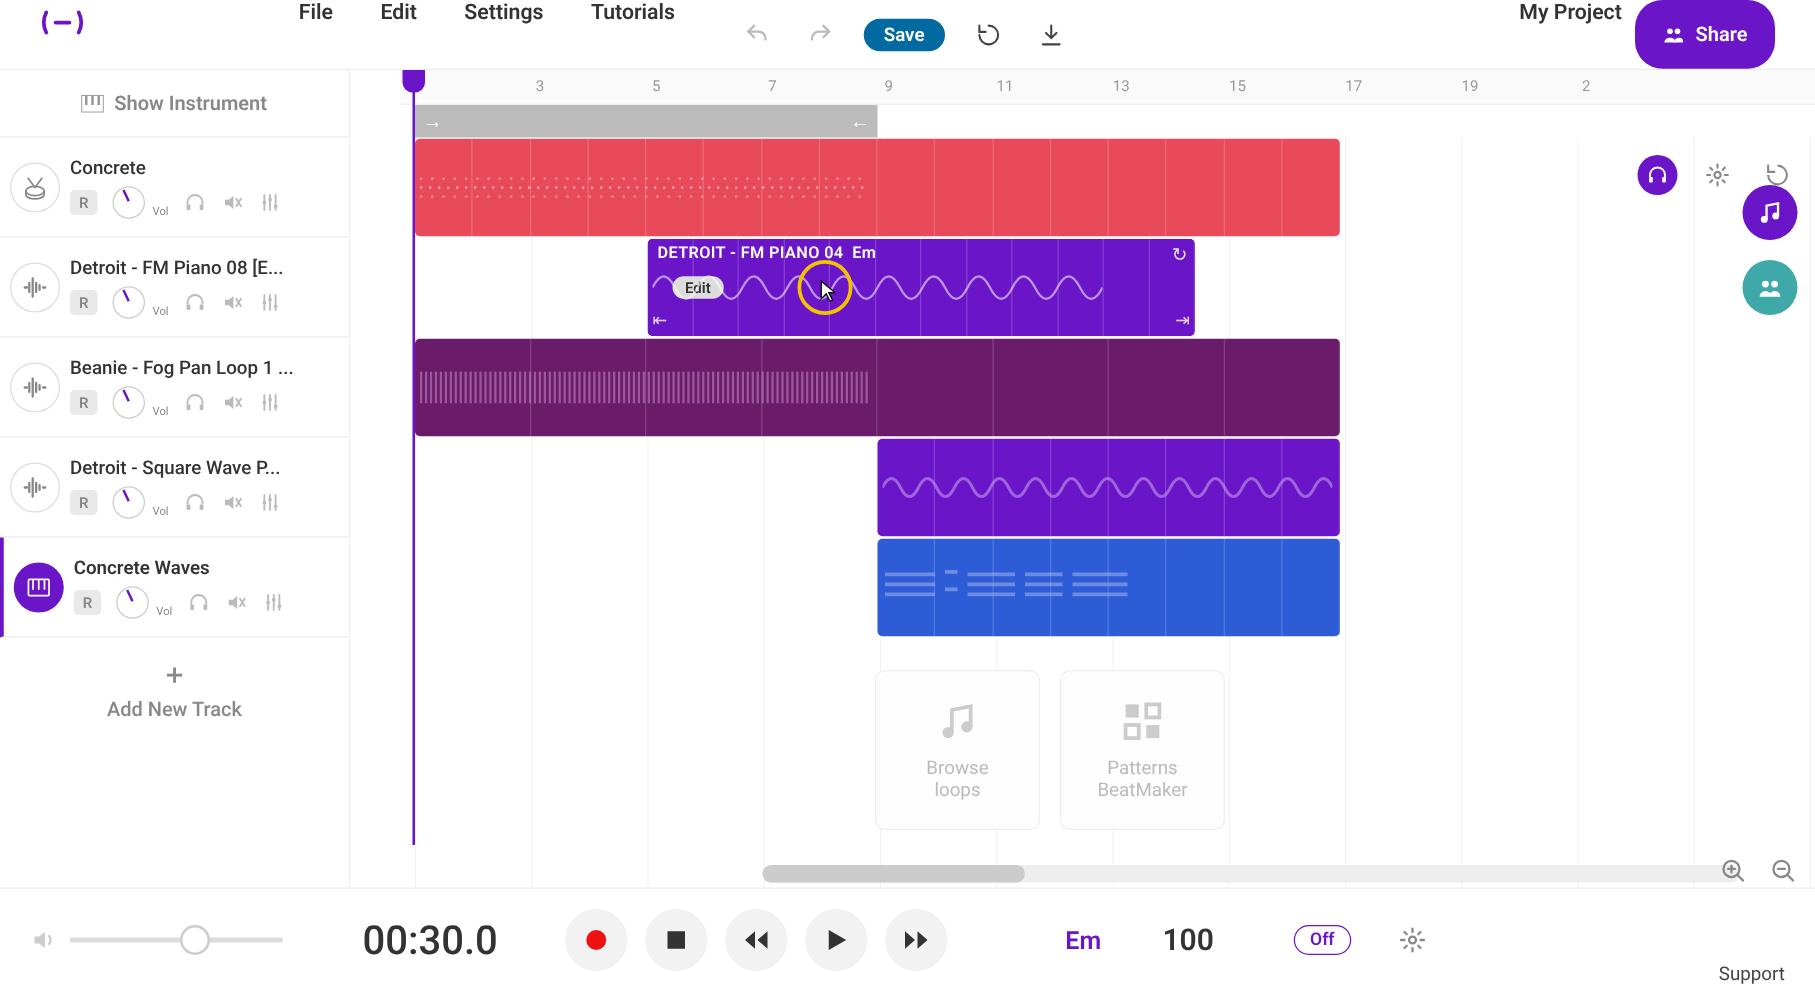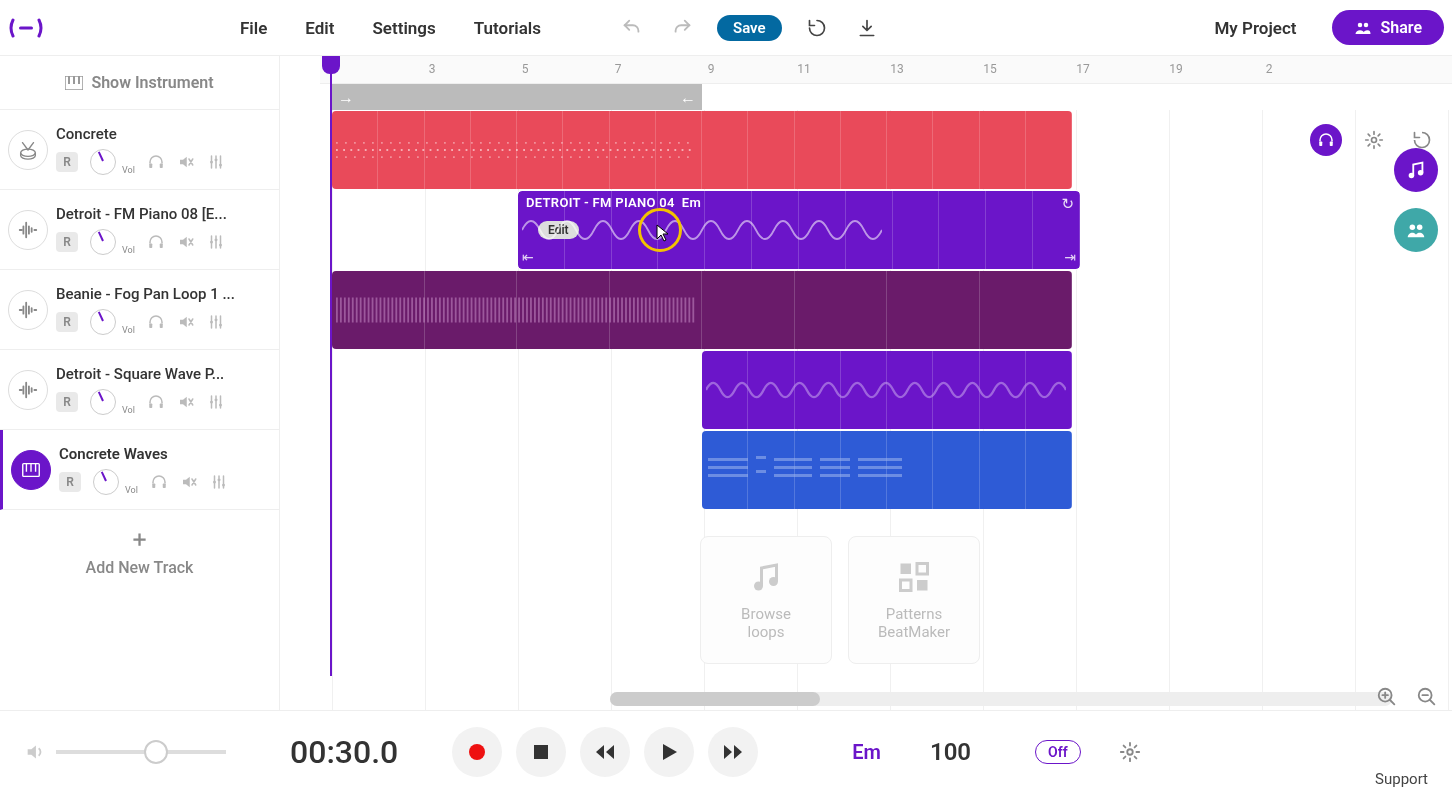--- a/index.html
+++ b/index.html
@@ -1,18 +1,18 @@
 <!DOCTYPE html>
 <html><head>
 <meta charset="utf-8">
 <style>
   * { box-sizing: border-box; margin: 0; padding: 0; font-family: -apple-system, BlinkMacSystemFont, "Segoe UI", Roboto, sans-serif; }
   html, body { width: 1452px; height: 792px; overflow: hidden; background: #fff; color: #333; }
   
-  .topbar { height: 56px; border-bottom: 1px solid #eee; display: flex; align-items: center; padding: 0 8px; gap: 36px; }
+  .topbar { height: 56px; border-bottom: 1px solid #eee; display: flex; padding: 0 32px; gap: 11px; }
   .logo { width: 36px; height: 36px; display:flex; align-items:center; justify-content:center; }
   .menu { display: flex; gap: 38px; margin-left: 160px; }
   .menu div { font-size: 17px; font-weight: 600; cursor: pointer; }
   .tb-icons { display:flex; align-items:center; gap:20px; margin-left: 40px; }
   .tb-btn { width:30px; height:30px; display:flex; align-items:center; justify-content:center; color:#888; cursor:pointer; }
   .save { background:#0369a1; color:#fff; border-radius:20px; padding:4px 16px; font-weight:600; font-size:15px; cursor:pointer; }
   .project-title { margin-left:auto; font-size:17px; font-weight:600; }
   .share { background:#6b15c9; color:#fff; border-radius:22px; padding:8px 22px; display:flex; align-items:center; gap:8px; font-weight:600; cursor:pointer; }
   
   .main { height: 654px; display:flex; position:relative;gap:40px; }
@@ -390,21 +390,21 @@
               <div></div>
               <div></div>
             </div>
           <svg class="wave" preserveAspectRatio="none" viewBox="0 0 200 20">
               <path d="M0 10 h200" stroke="#fff" stroke-width="1" stroke-dasharray="1 3"></path>
               <path d="M0 6 h200 M0 14 h200" stroke="#fff" stroke-width="1" stroke-dasharray="1 4" opacity=".7"></path>
             </svg>
         </div>
       </div>
       <div class="lane">
-        <div class="clip clip-purple" style="left:198px; width:562px; outline:1px solid #fff;">
+        <div class="clip clip-purple" style="left:198px; width:438px; outline:1px solid #fff;">
           <div class="segs">
               <div></div>
               <div></div>
               <div></div>
               <div></div>
               <div></div>
               <div></div>
               <div></div>
               <div></div>
               <div></div>

